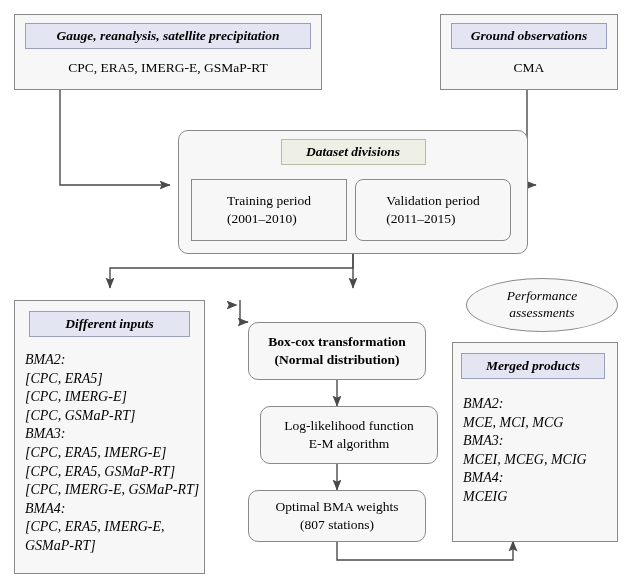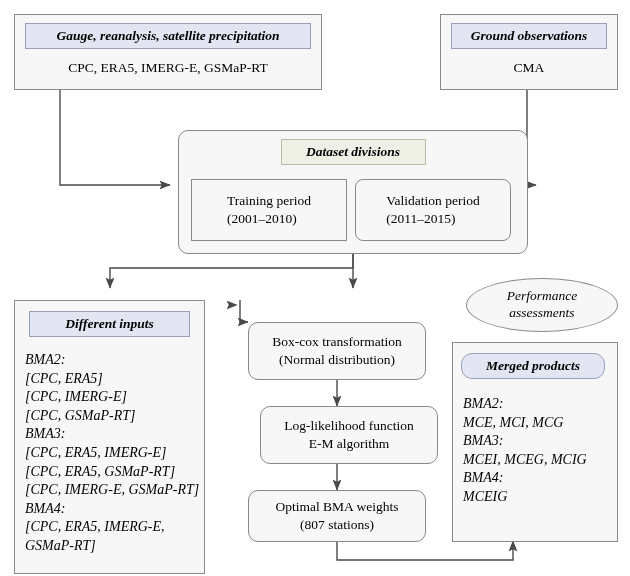--- a/index.html
+++ b/index.html
@@ -142,34 +142,34 @@
 [CPC, GSMaP-RT]
 BMA3:
 [CPC, ERA5, IMERG-E]
 [CPC, ERA5, GSMaP-RT]
 [CPC, IMERG-E, GSMaP-RT]
 BMA4:
 [CPC, ERA5,  IMERG-E,
 GSMaP-RT]</div>
   </div>
 
-  <div class="box rounded" style="left:248px; top:322px; width:178px; height:58px; display:flex; align-items:center; justify-content:center; text-align:center; font-size:13.5px; line-height:1.3; white-space:pre-line;">Box-cox transformation
+  <div class="box rounded" style="left:248px; top:322px; width:178px; height:58px; display:flex; align-items:center; justify-content:center; text-align:center; font-size:13.5px; line-height:1.3; white-space:pre-line;font-weight:bold;">Box-cox transformation
 (Normal distribution)</div>
 
   <div class="box rounded" style="left:260px; top:406px; width:178px; height:58px; display:flex; align-items:center; justify-content:center; text-align:center; font-size:13.5px; line-height:1.3; white-space:pre-line;">Log-likelihood function
 E-M algorithm</div>
 
   <div class="box rounded" style="left:248px; top:490px; width:178px; height:52px; display:flex; align-items:center; justify-content:center; text-align:center; font-size:13.5px; line-height:1.3; white-space:pre-line;">Optimal BMA weights
 (807 stations)</div>
 
   <div class="ellipse" style="left:466px; top:278px; width:152px; height:54px; white-space:pre-line;">Performance
 assessments</div>
 
   <div class="box" style="left:452px; top:342px; width:166px; height:200px;">
-    <div class="hdr" style="margin:10px 12px 0 8px;border-radius:11px;">Merged products</div>
+    <div class="hdr" style="margin:10px 12px 0 8px;">Merged products</div>
     <div class="list" style="margin-top:10px;">BMA2:
 MCE, MCI, MCG
 BMA3:
 MCEI, MCEG, MCIG
 BMA4:
 MCEIG</div>
   </div>
 
 </div>
 

